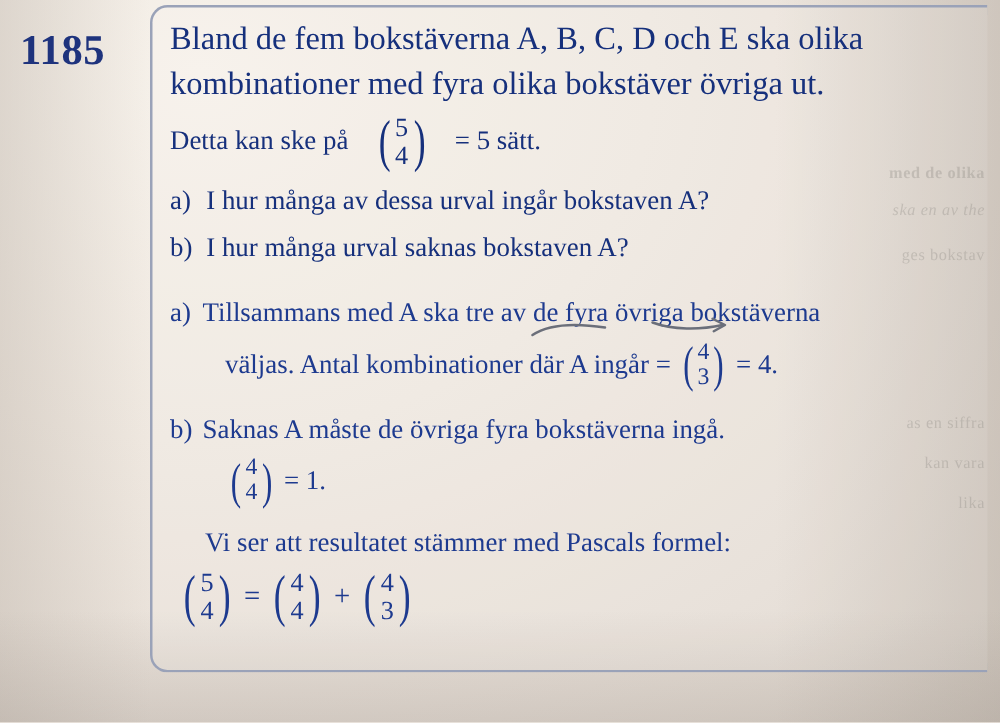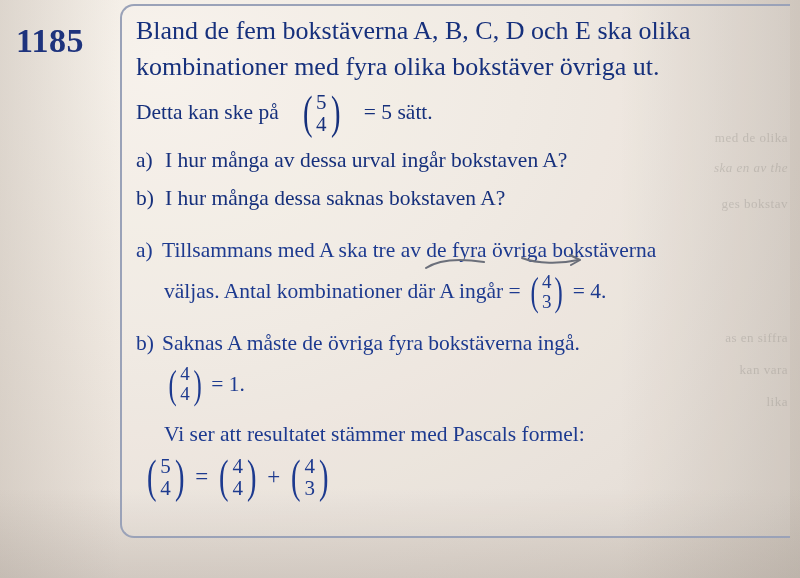--- a/index.html
+++ b/index.html
@@ -114,21 +114,21 @@
   .sol-head {
     display: flex;
     align-items: flex-start;
     gap: 8px;
     font-size: 21.5px;
     line-height: 1.3;
     color: #1d3a8f;
   }
   .sol-head .lbl { width: 18px; flex: none; }
   .sol-sub {
-    margin-left: 28px;
+    margin-left: 44px;
     margin-top: 7px;
     display: flex;
     align-items: center;
     flex-wrap: wrap;
     gap: 5px;
     font-size: 21.5px;
     color: #1d3a8f;
   }
 
   
@@ -175,21 +175,21 @@
 </style>
 </head>
 <body>
 
 <div class="page">
 
   <div class="shade-left"></div>
   <div class="shade-right"></div>
   <div class="shade-bottom"></div>
 
-  <div class="ghost-text" style="top:130px;">med de olika</div>
+  <div class="ghost-text" style="top:130px;font-weight:bold;">med de olika</div>
   <div class="ghost-text" style="top:160px;font-style:italic;">ska en av the</div>
   <div class="ghost-text" style="top:196px;">ges bokstav</div>
   <div class="ghost-text" style="top:330px;">as en siffra</div>
   <div class="ghost-text" style="top:362px;">kan vara</div>
   <div class="ghost-text" style="top:394px;">lika</div>
 
   <div class="exercise-number">1185</div>
 
   <div class="answer-box"></div>
 
@@ -212,21 +212,21 @@
         <span>= 5 sätt.</span>
       </div>
 
       <div class="sub-q">
         <span class="lbl">a)</span>
         <span>I hur många av dessa urval ingår bokstaven A?</span>
       </div>
 
       <div class="sub-q">
         <span class="lbl">b)</span>
-        <span>I hur många dessa saknas bokstaven A?</span>
+        <span>I hur många urval saknas bokstaven A?</span>
       </div>
     </div>
 
     <div class="solution">
 
       <div class="sol-part">
         <div class="sol-head">
           <span class="lbl">a)</span>
           <span>Tillsammans med A ska tre av de fyra övriga bokstäverna</span>
         </div>

